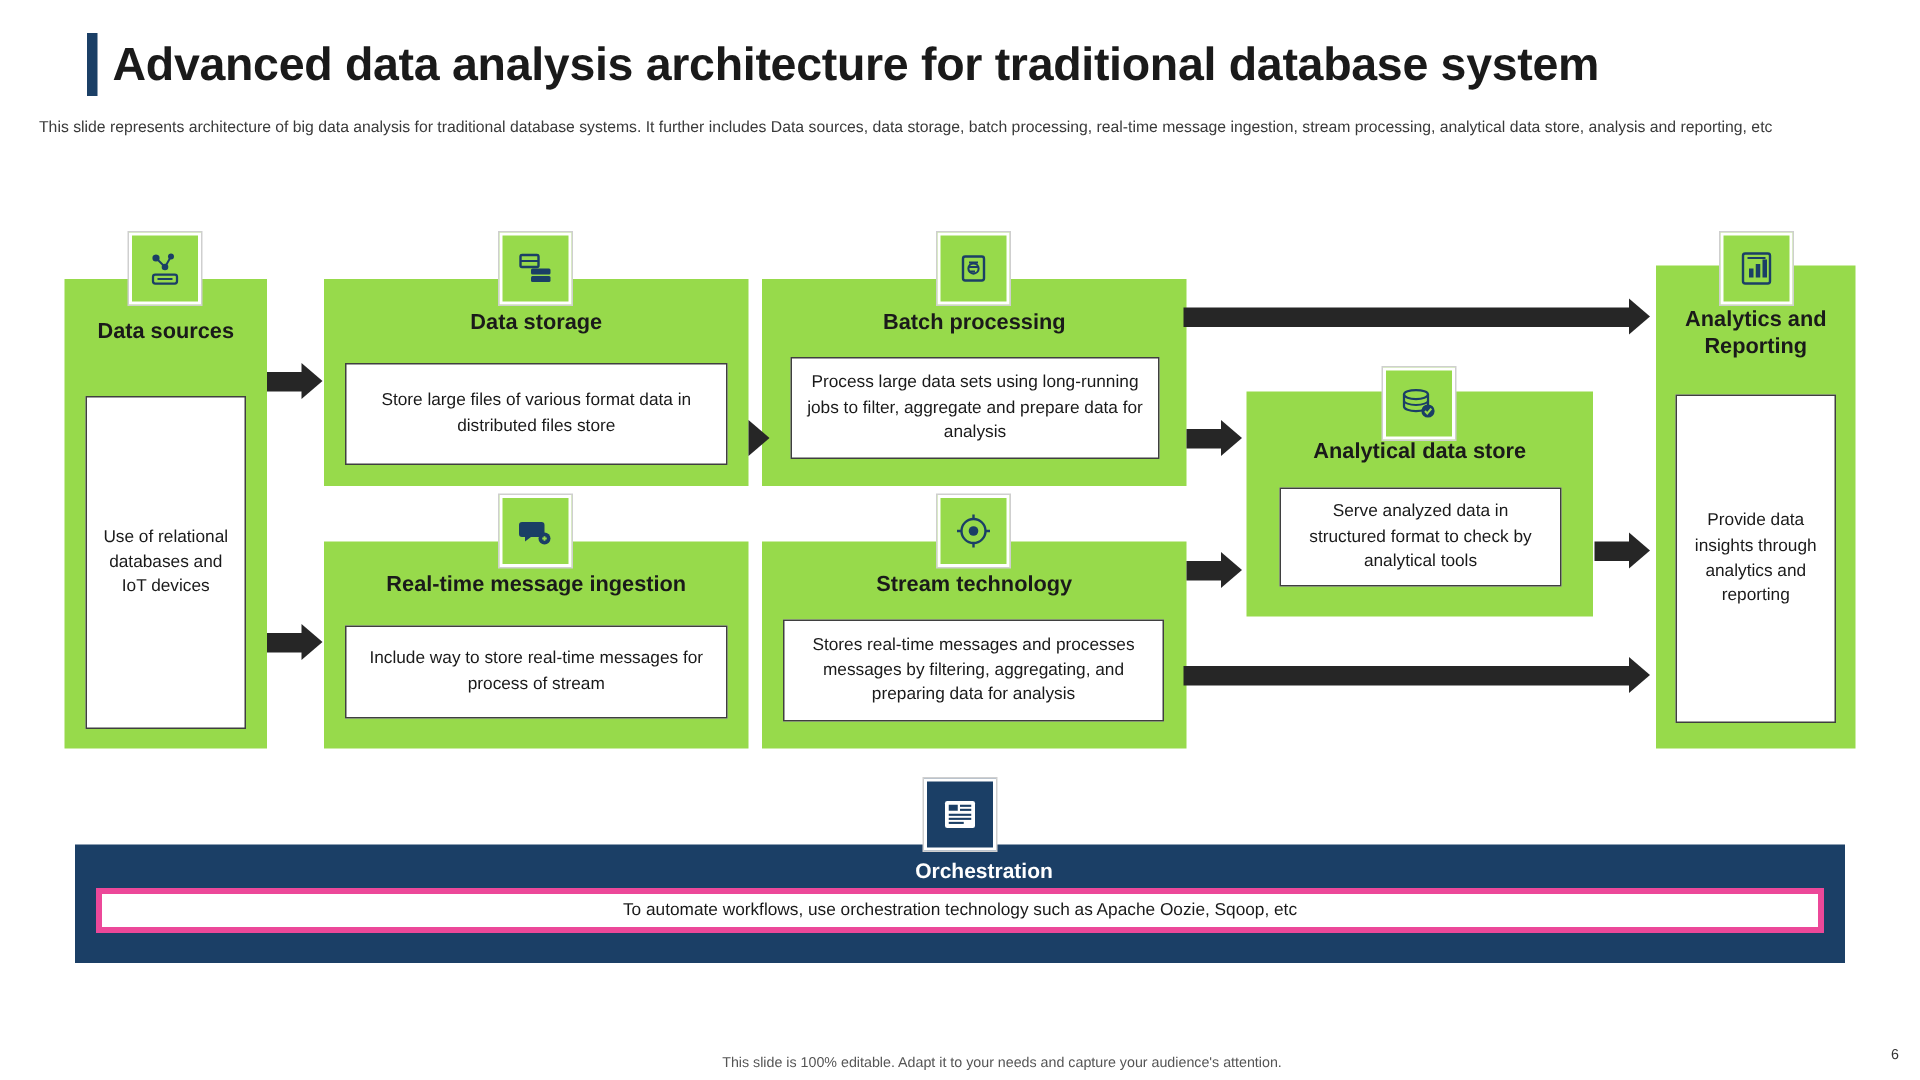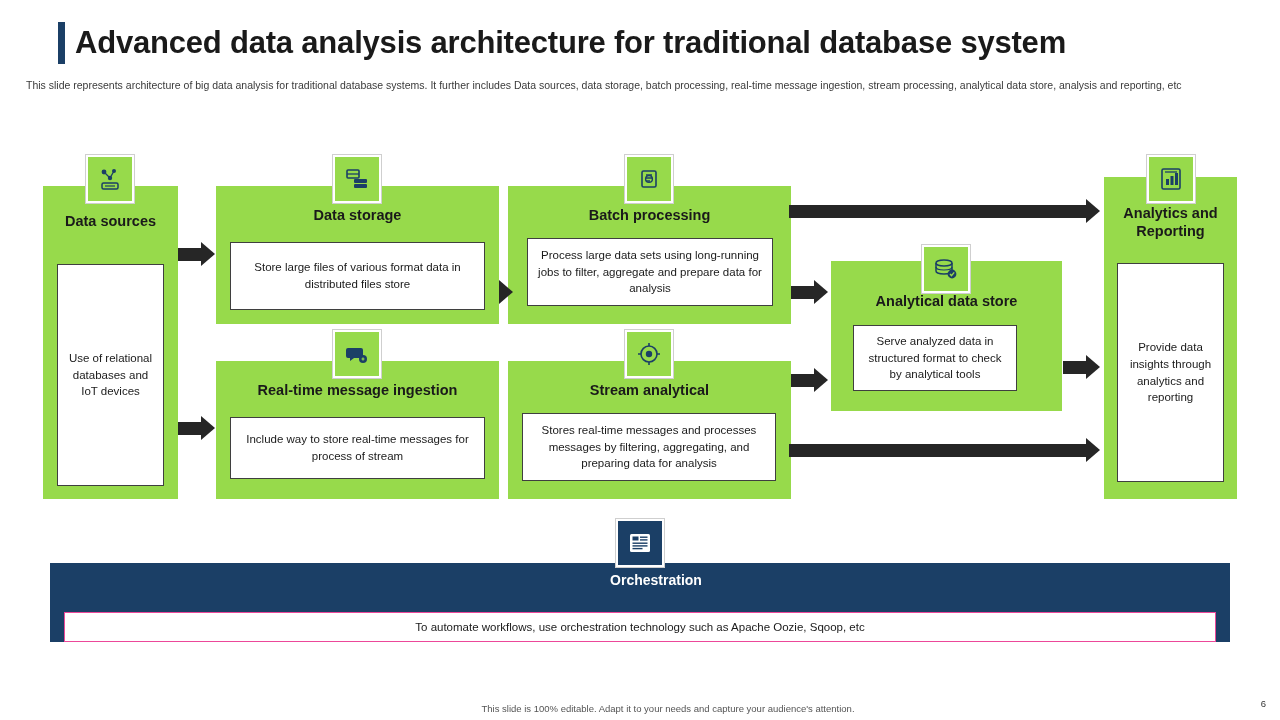--- a/index.html
+++ b/index.html
@@ -119,24 +119,24 @@
   }
   .orch-title {
     text-align: center;
     color: #ffffff;
     font-weight: bold;
     font-size: 14px;
     padding-top: 9px;
     padding-left: 32px;
   }
   .orch-body {
-    margin: 24px 14px 0 14px;
+    margin: 4px 14px 0 14px;
     height: 30px;
     background: #ffffff;
-    border: 1px solid #ec4899;
+    border: 4px solid #ec4899;
     display: flex;
     align-items: center;
     justify-content: center;
     font-size: 11.5px;
     color: #1a1a1a;
   }
 
   
   .footer-note {
     position: absolute;
@@ -228,34 +228,34 @@
   </div>
   <div class="icon-badge" style="left:333px; top:330px;">
     <svg width="26" height="26" viewBox="0 0 26 26">
       <path d="M4 7 h13 a2 2 0 0 1 2 2 v6 a2 2 0 0 1 -2 2 h-7 l-4 3 v-3 h-2 a2 2 0 0 1 -2 -2 v-6 a2 2 0 0 1 2 -2 z" fill="#1b3f66"></path>
       <circle cx="19" cy="18" r="4" fill="#1b3f66"></circle>
       <path d="M17.5 18 h3 M19 16.5 v3" stroke="#97da4b" stroke-width="1.2"></path>
     </svg>
   </div>
 
   <div class="panel" style="left:508px; top:361px; width:283px; height:138px;">
-    <div class="panel-title" style="margin-top:20px;">Stream analytical</div>
+    <div class="panel-title" style="margin-top:20px;">Stream technology</div>
     <div class="panel-body" style="position:absolute; left:14px; top:52px; width:254px; height:68px;">Stores real-time messages and processes messages by filtering, aggregating, and preparing data for analysis</div>
   </div>
   <div class="icon-badge" style="left:625px; top:330px;">
     <svg width="26" height="26" viewBox="0 0 26 26">
       <circle cx="13" cy="13" r="8" fill="none" stroke="#1b3f66" stroke-width="1.6"></circle>
       <circle cx="13" cy="13" r="3.2" fill="#1b3f66"></circle>
       <path d="M13 2 v3 M13 21 v3 M2 13 h3 M21 13 h3" stroke="#1b3f66" stroke-width="1.6"></path>
     </svg>
   </div>
 
   <div class="panel" style="left:831px; top:261px; width:231px; height:150px;">
     <div class="panel-title" style="margin-top:31px;">Analytical data store</div>
-    <div class="panel-body" style="position:absolute; left:22px; top:64px; width:164px; height:66px;">Serve analyzed data in structured format to check by analytical tools</div>
+    <div class="panel-body" style="position:absolute; left:22px; top:64px; width:188px; height:66px;">Serve analyzed data in structured format to check by analytical tools</div>
   </div>
   <div class="icon-badge" style="left:922px; top:245px;">
     <svg width="26" height="26" viewBox="0 0 26 26">
       <ellipse cx="11" cy="7" rx="8" ry="3" fill="none" stroke="#1b3f66" stroke-width="1.5"></ellipse>
       <path d="M3 7 v8 c0 1.7 3.6 3 8 3 s8-1.3 8-3 V7" fill="none" stroke="#1b3f66" stroke-width="1.5"></path>
       <path d="M3 11 c0 1.7 3.6 3 8 3 s8-1.3 8-3" fill="none" stroke="#1b3f66" stroke-width="1.2"></path>
       <circle cx="19" cy="18" r="4.4" fill="#1b3f66"></circle>
       <path d="M17 18 l1.5 1.6 L21.2 16.4" stroke="#97da4b" stroke-width="1.4" fill="none"></path>
     </svg>
   </div>

